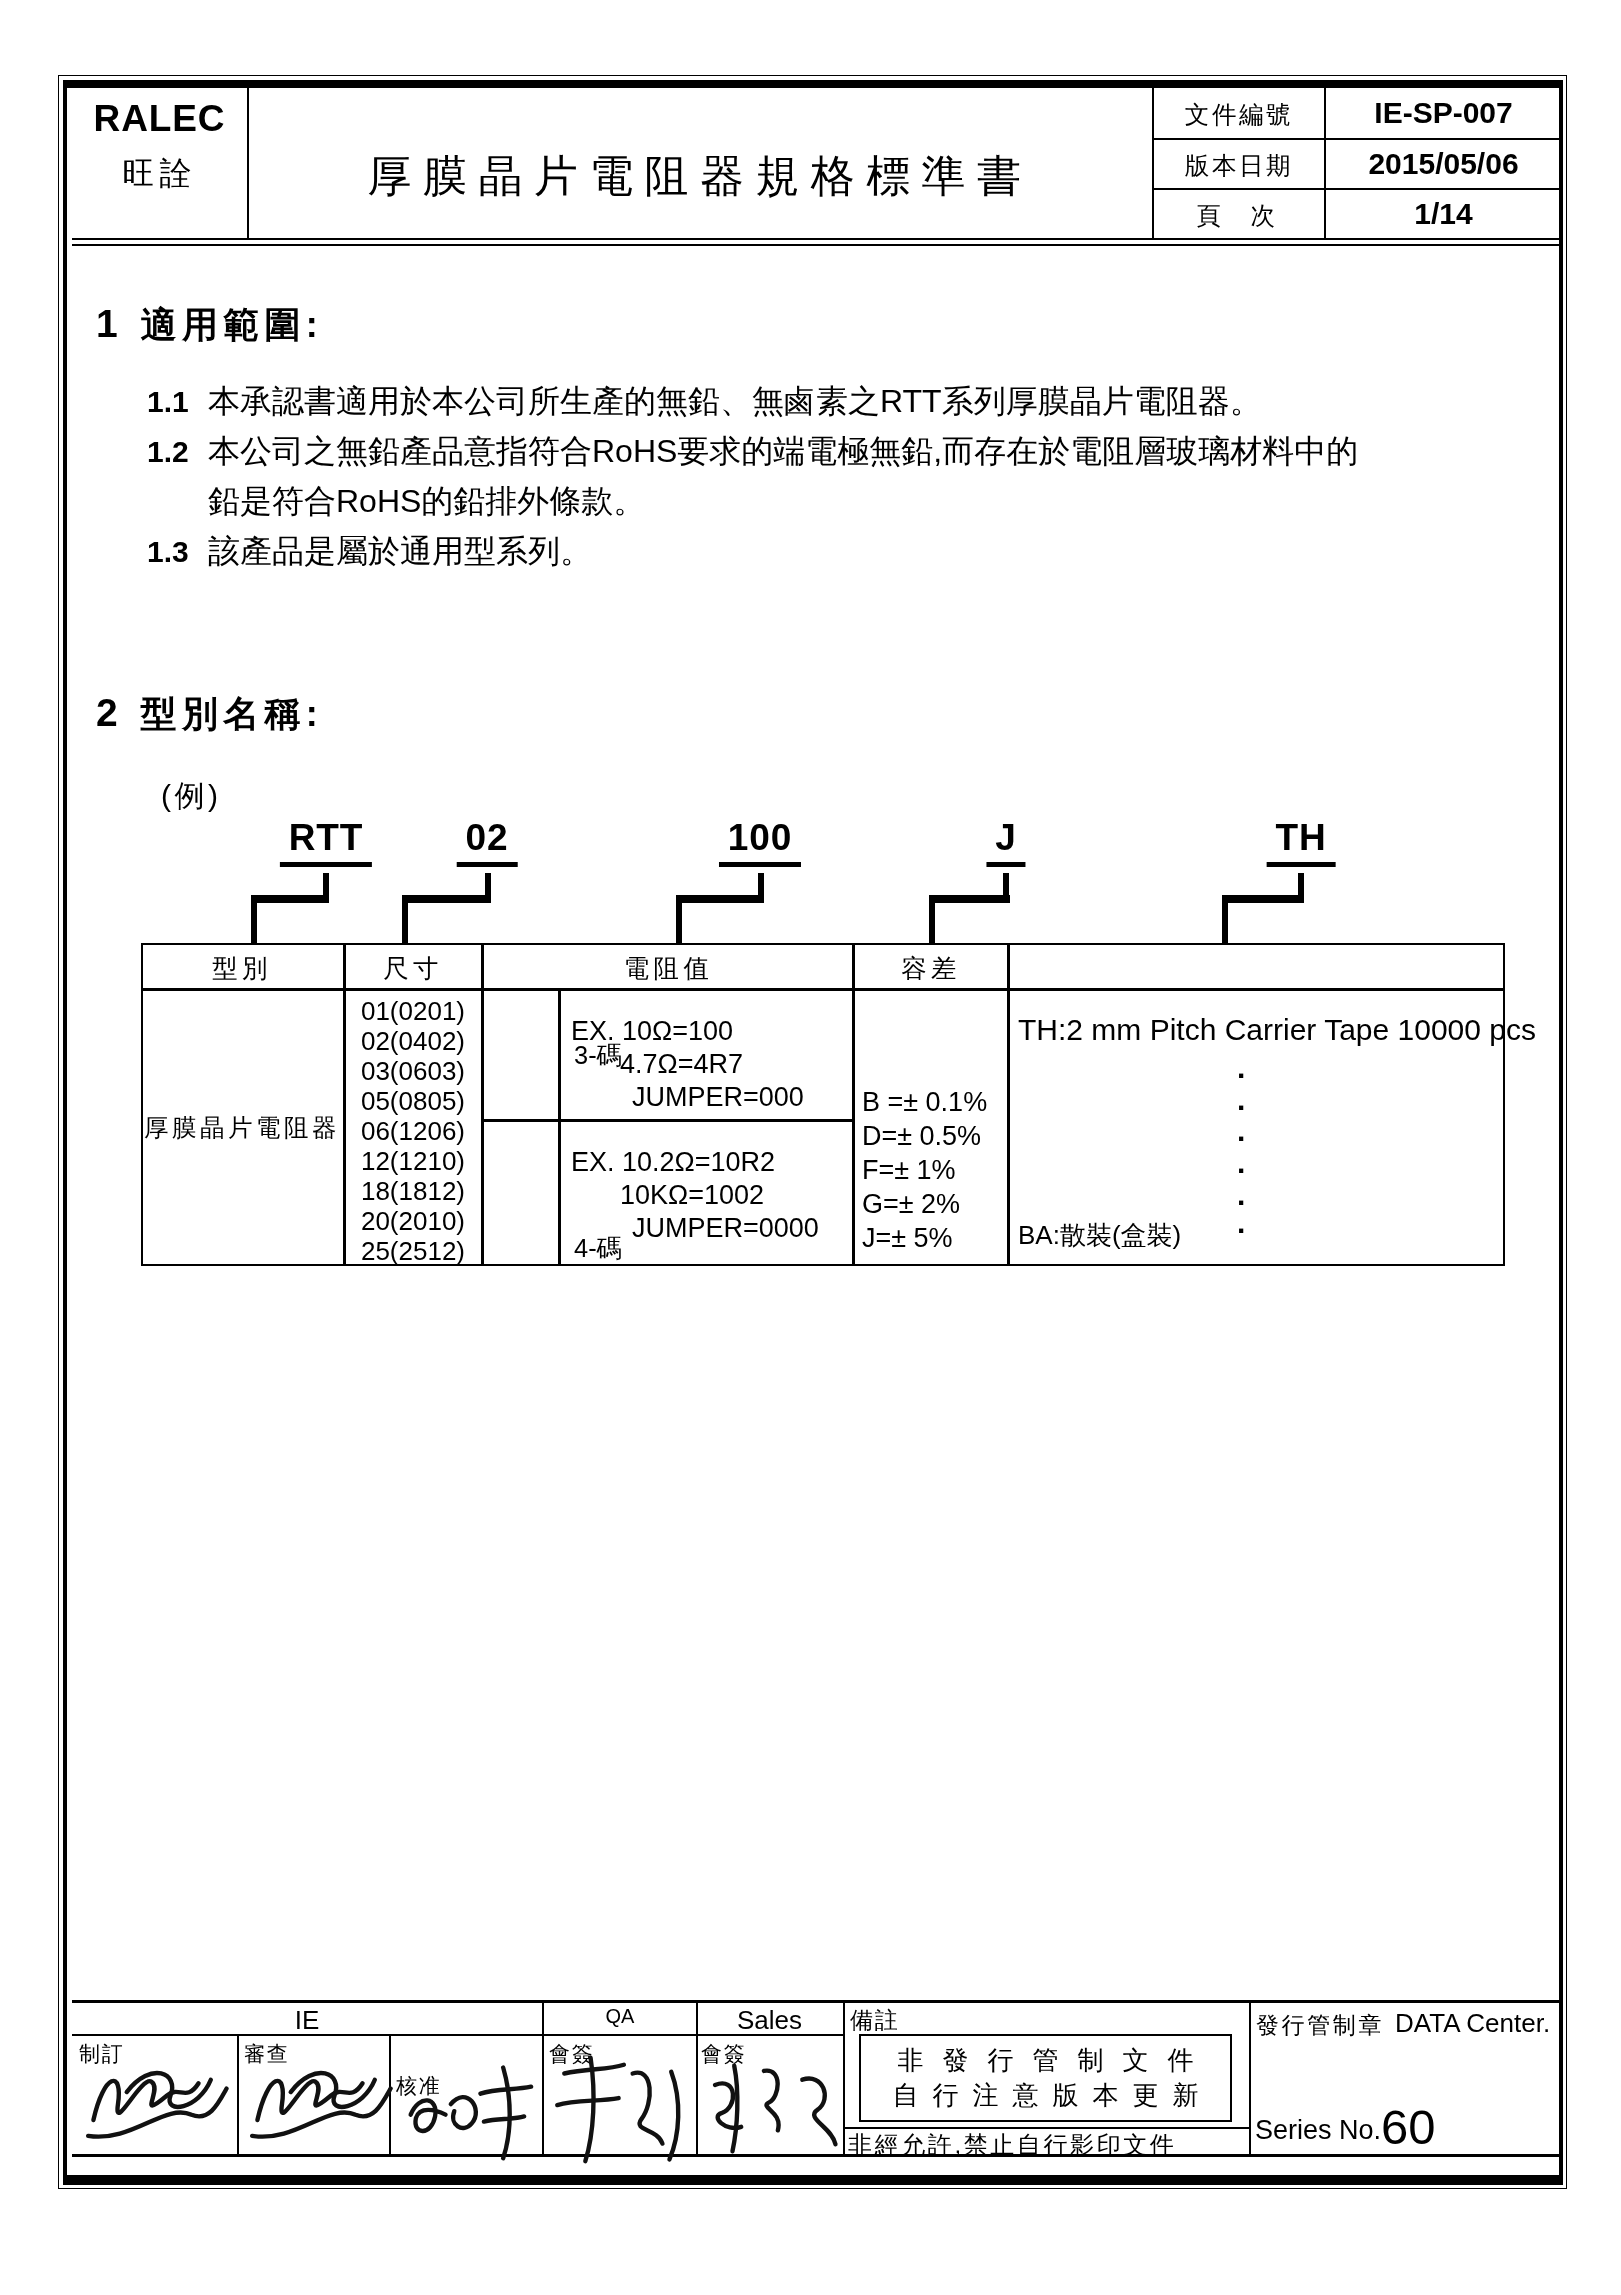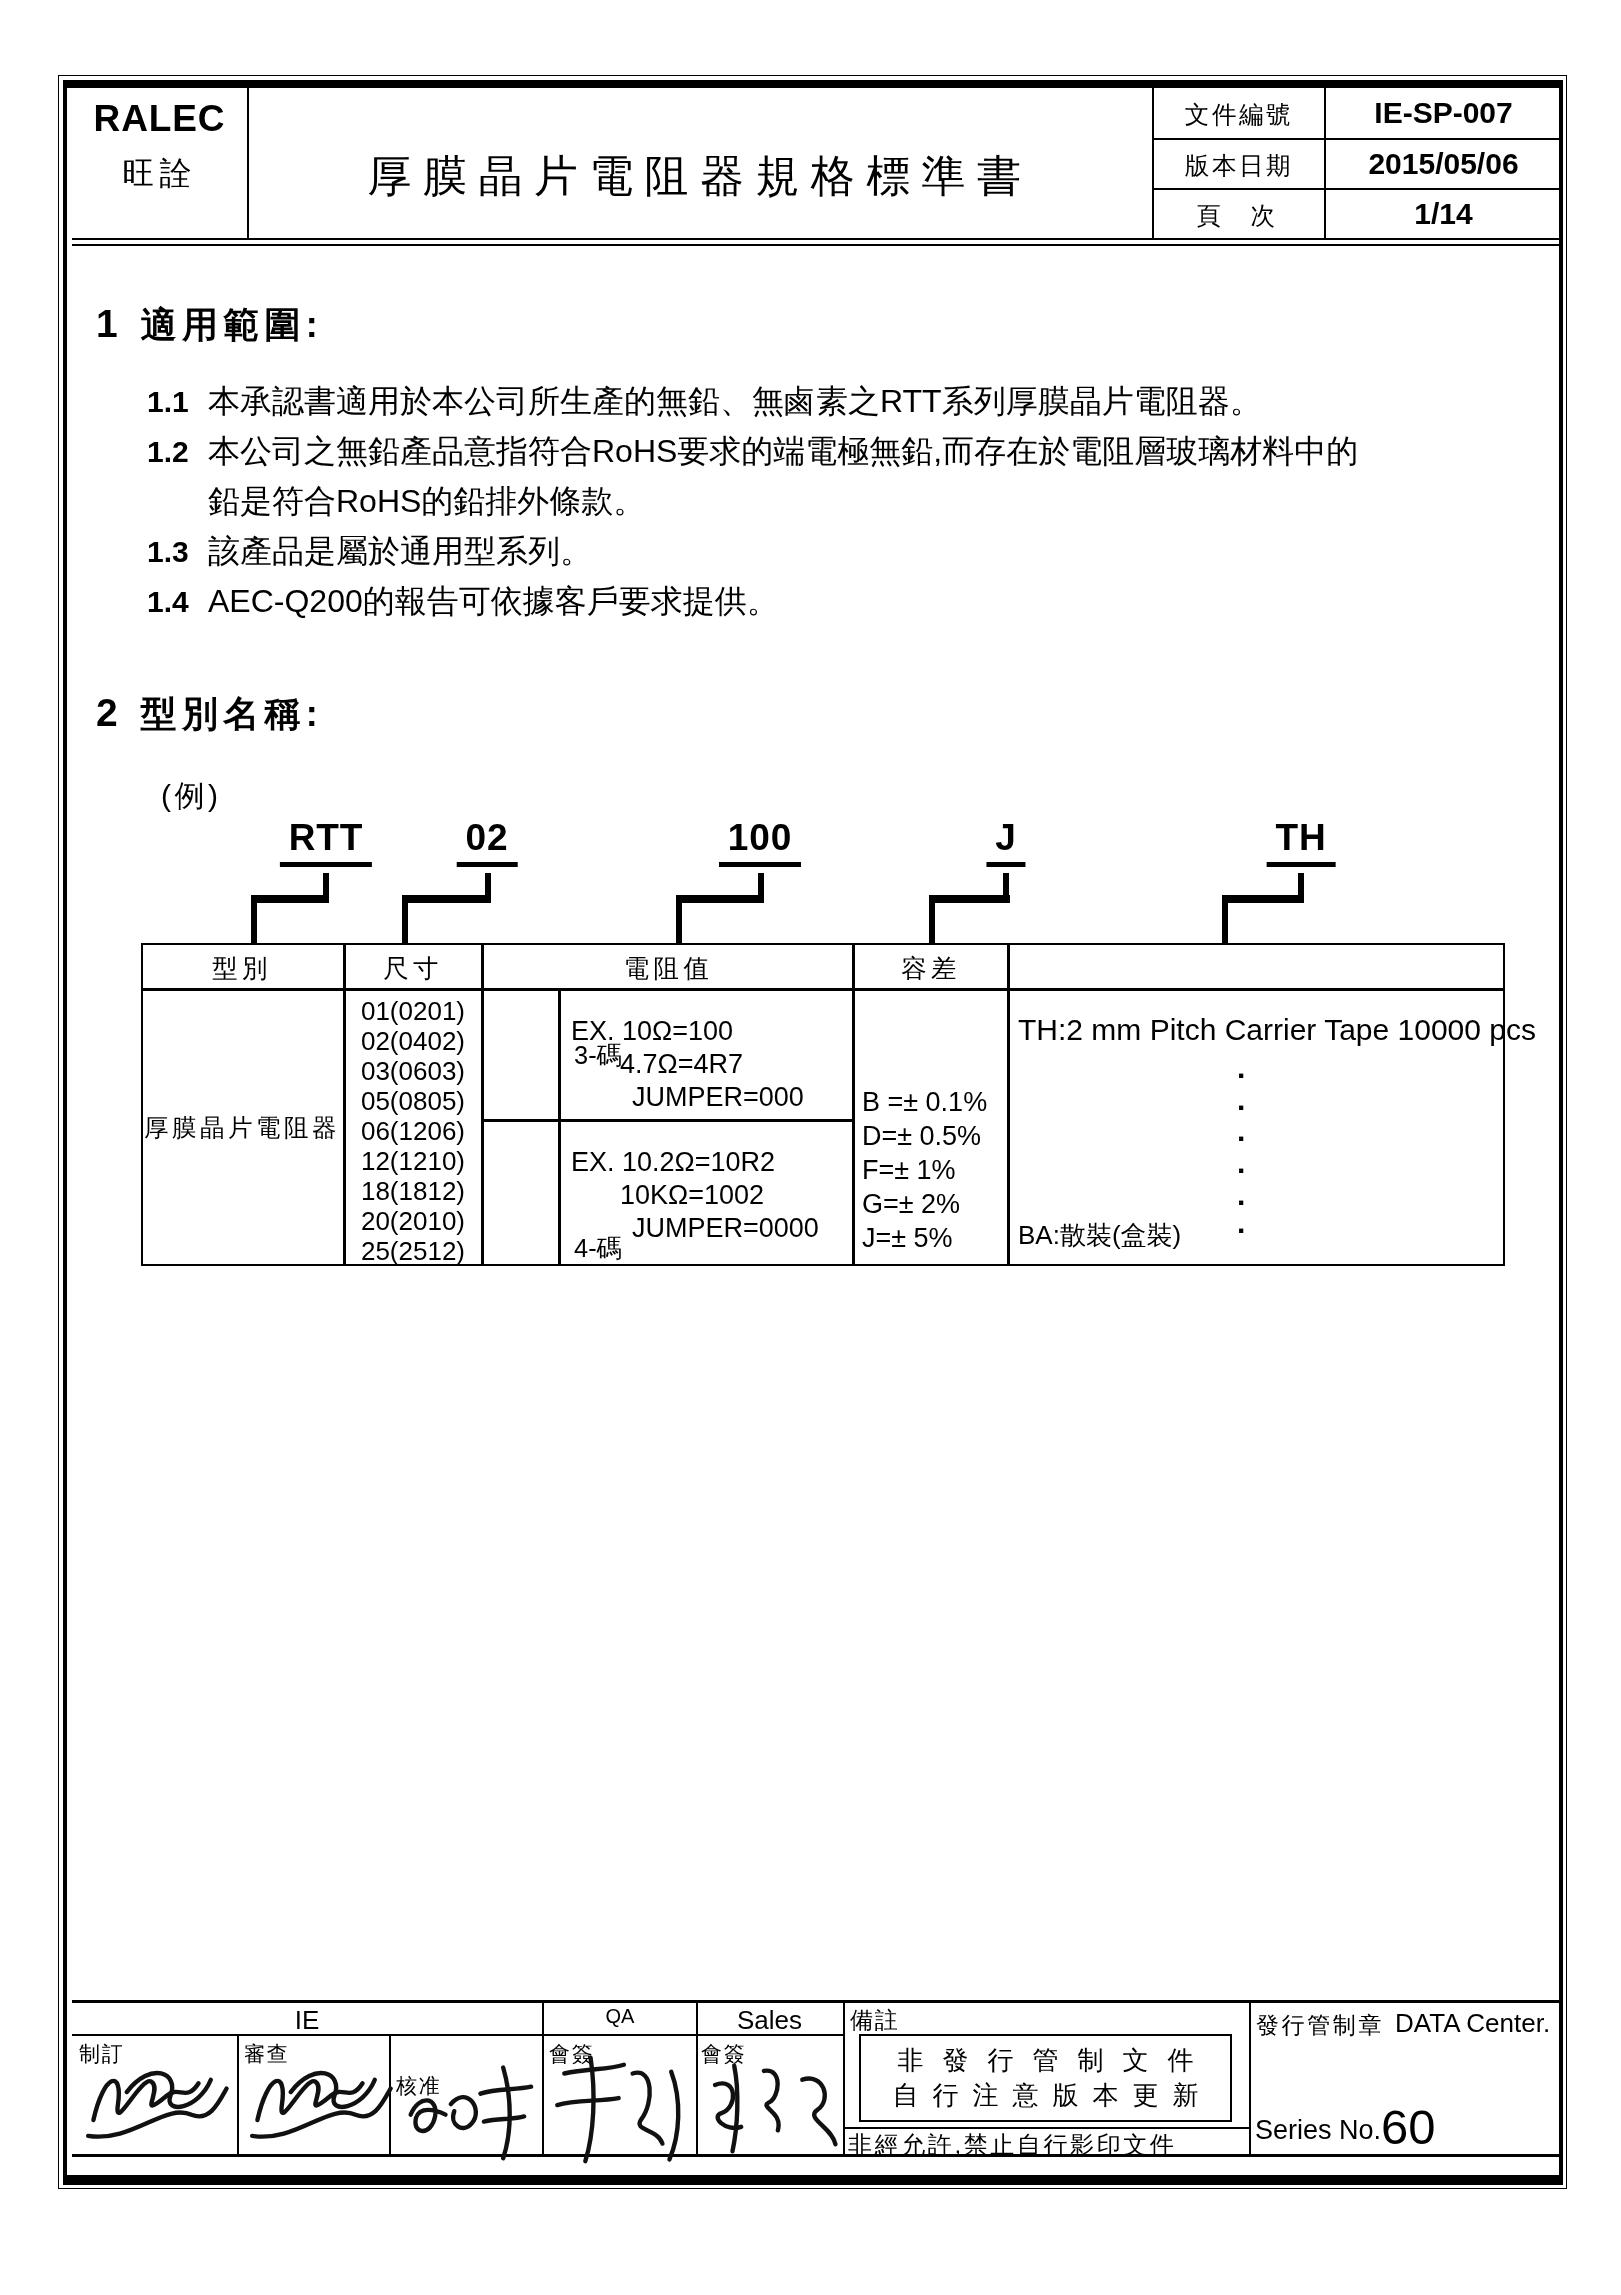--- a/index.html
+++ b/index.html
@@ -65,23 +65,20 @@
   </div>
   <div class="item" style="top:430px;">
     <span class="no">1.2</span><span>本公司之無鉛產品意指符合RoHS要求的端電極無鉛,而存在於電阻層玻璃材料中的</span>
   </div>
   <div class="item" style="top:480px;">
     <span class="no"></span><span>鉛是符合RoHS的鉛排外條款。</span>
   </div>
   <div class="item" style="top:530px;">
     <span class="no">1.3</span><span>該產品是屬於通用型系列。</span>
   </div>
-  <div class="item" style="top:580px;">
-    <span class="no">1.4</span><span>AEC-Q200的報告可依據客戶要求提供。</span>
-  </div>
 
   <div class="abs" style="left:96px;top:690px;white-space:nowrap;">
     <span class="b" style="font-size:39px;">2</span>
     <span class="hw b" style="font-size:36px;letter-spacing:5.3px;margin-left:19px;">型別名稱:</span>
   </div>
   <div class="abs hw" style="left:161px;top:776px;font-size:30px;letter-spacing:3.5px;">(例)</div>
 
   <div class="code" style="left:326px;">RTT</div>
   <div class="code" style="left:487px;">02</div>
   <div class="code" style="left:760px;">100</div>

